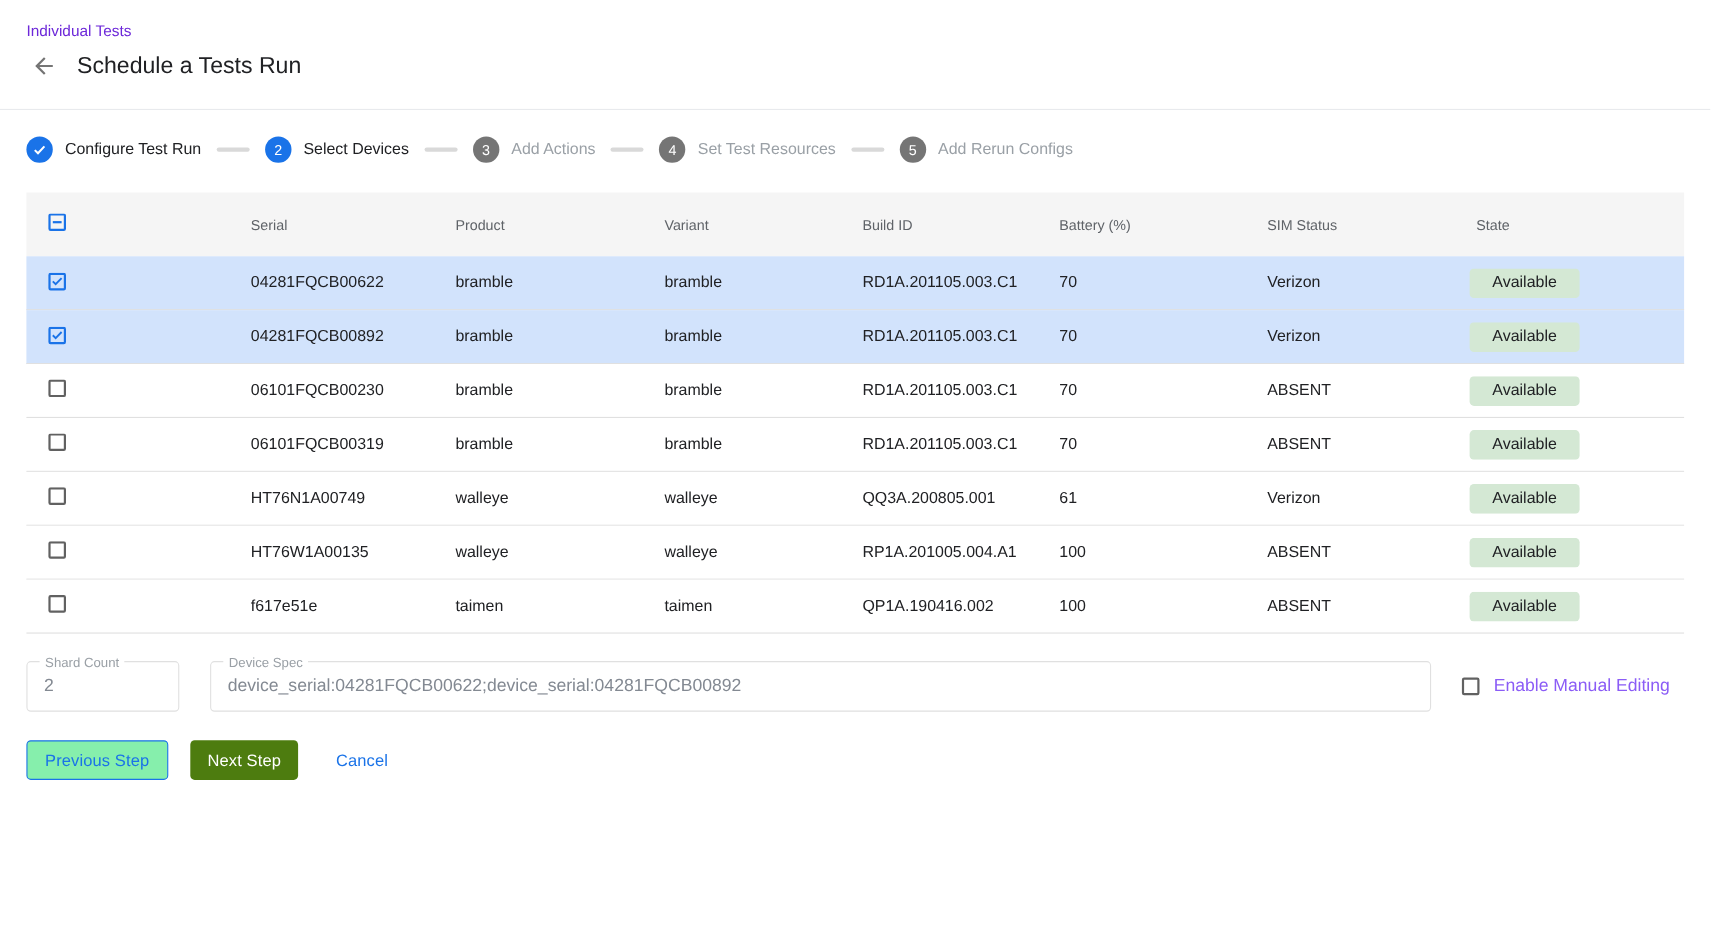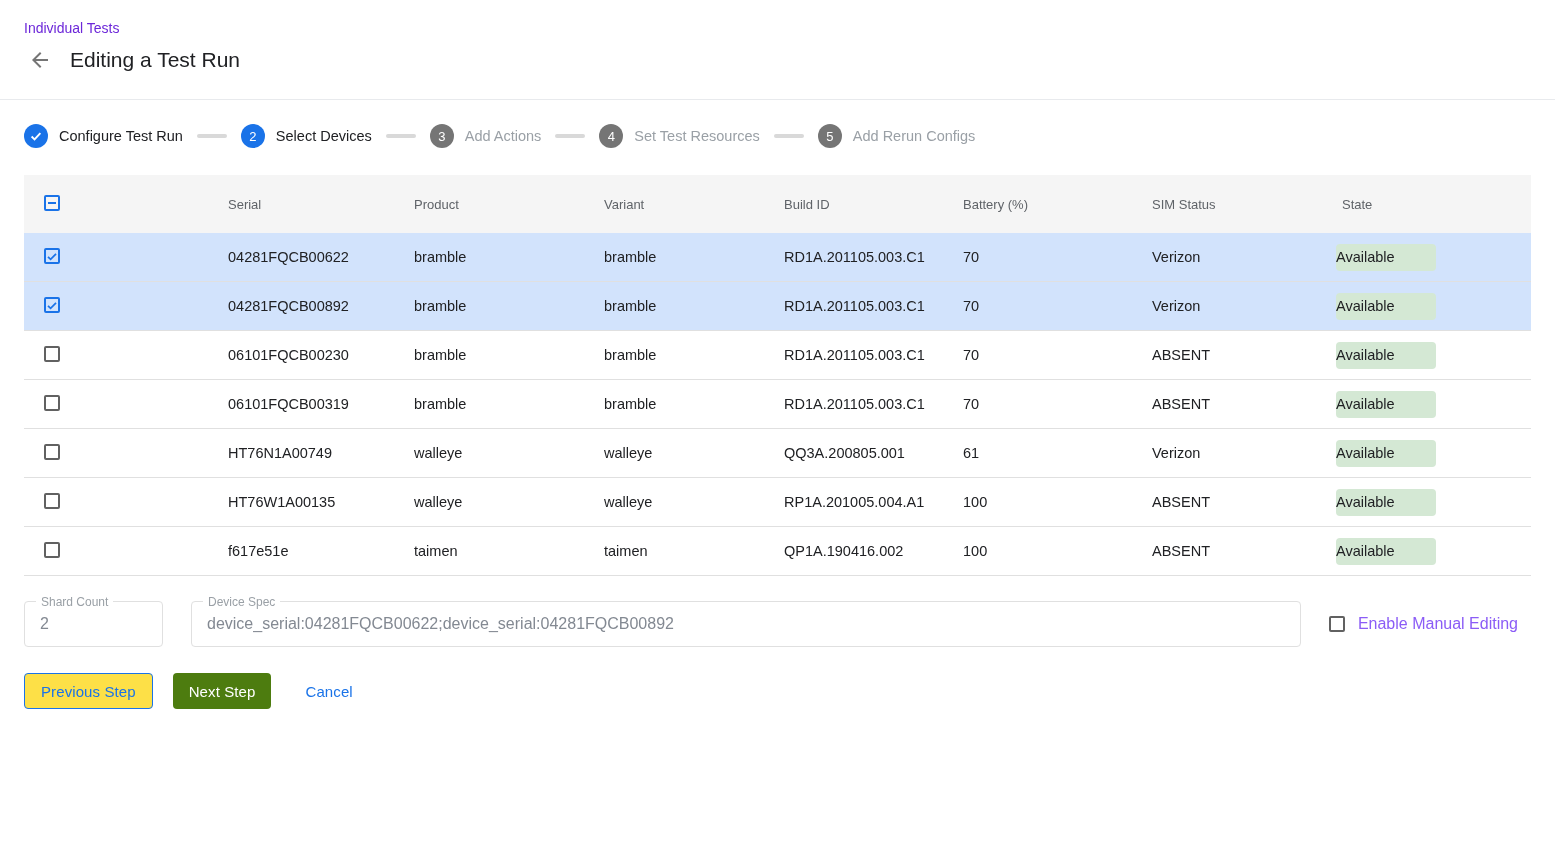--- a/index.html
+++ b/index.html
@@ -44,21 +44,21 @@
     display: inline-flex; align-items: center; justify-content: center;
     position: relative; background: transparent; cursor: pointer; flex: none; }
   .cb svg { display: none; }
   .cb.checked { border-color: #1a73e8; }
   .cb.checked svg { display: block; }
   .cb.indeterminate { border-color: #1a73e8; }
   .cb.indeterminate::after { content: ""; position: absolute; left: 2px; right: 2px;
     top: 50%; margin-top: -1px; height: 2px; background: #1a73e8; }
 
   
-  .chip { display: inline-block; width: 100px; text-align: left; padding: 5px 0 6px;
+  .chip { display: inline-block; width: 100px; text-align: center; padding: 5px 0 6px;
     background: #d4e8d4; border-radius: 4px; font-size: 14.5px; color: #202124;
     margin-left: -6px; }
 
   
   .form-row { display: flex; align-items: center; margin: 25px 24px 0; }
   .field { position: relative; border: 1px solid #e0e0e0; border-radius: 4px;
     height: 46px; display: flex; align-items: center; background: #fff; }
   .field-label { position: absolute; top: -8px; left: 11px; background: #fff;
     padding: 0 5px; font-size: 12px; color: #9aa0a6; line-height: 16px; }
   .field input { border: none; outline: none; background: transparent; width: 100%;
@@ -68,36 +68,36 @@
   .field.spec { flex: 1; margin-left: 28px; }
   .manual-edit { display: flex; align-items: center; gap: 13px; margin-left: 28px;
     margin-right: 13px; cursor: pointer; flex: none; }
   .manual-edit .label { font-size: 16px; color: #8b5cf6; white-space: nowrap; }
 
   
   .actions { display: flex; align-items: center; margin: 26px 24px 0; gap: 20px; }
   .btn { height: 36px; border-radius: 4px; font-size: 15px; font-weight: 500;
     font-family: "Liberation Sans", "DejaVu Sans", sans-serif; cursor: pointer;
     padding: 0 16px; letter-spacing: .1px; }
-  .btn.outline { background: #fde047; border: 1px solid #1a73e8; color: #1a73e8; }
+  .btn.outline { background: #86efac; border: 1px solid #1a73e8; color: #1a73e8; }
   .btn.primary { background: #4d7c0f; border: none; color: #fff; }
   .btn.text { background: transparent; border: none; color: #1a73e8; padding: 0 14px; }
 </style>
 </head>
 <body>
 
 <header class="page-header">
   <div class="breadcrumb">Individual Tests</div>
   <div class="title-row">
     <span class="back-btn">
       <svg width="24" height="24" viewBox="0 0 24 24">
           <path d="M20 11H7.83l5.59-5.59L12 4l-8 8 8 8 1.41-1.41L7.83 13H20v-2z"></path>
         </svg>
     </span>
-    <h1 class="page-title">Editing a Test Run</h1>
+    <h1 class="page-title">Schedule a Tests Run</h1>
   </div>
 </header>
 
 <div class="stepper" id="stepper">
   <div class="step completed">
     <span class="step-circle">
         <svg width="14" height="14" viewBox="0 0 24 24">
           <path fill="none" stroke="#ffffff" stroke-width="3.2" d="M4.5 12.8l5 5L19.5 7"></path>
         </svg>
       </span>

